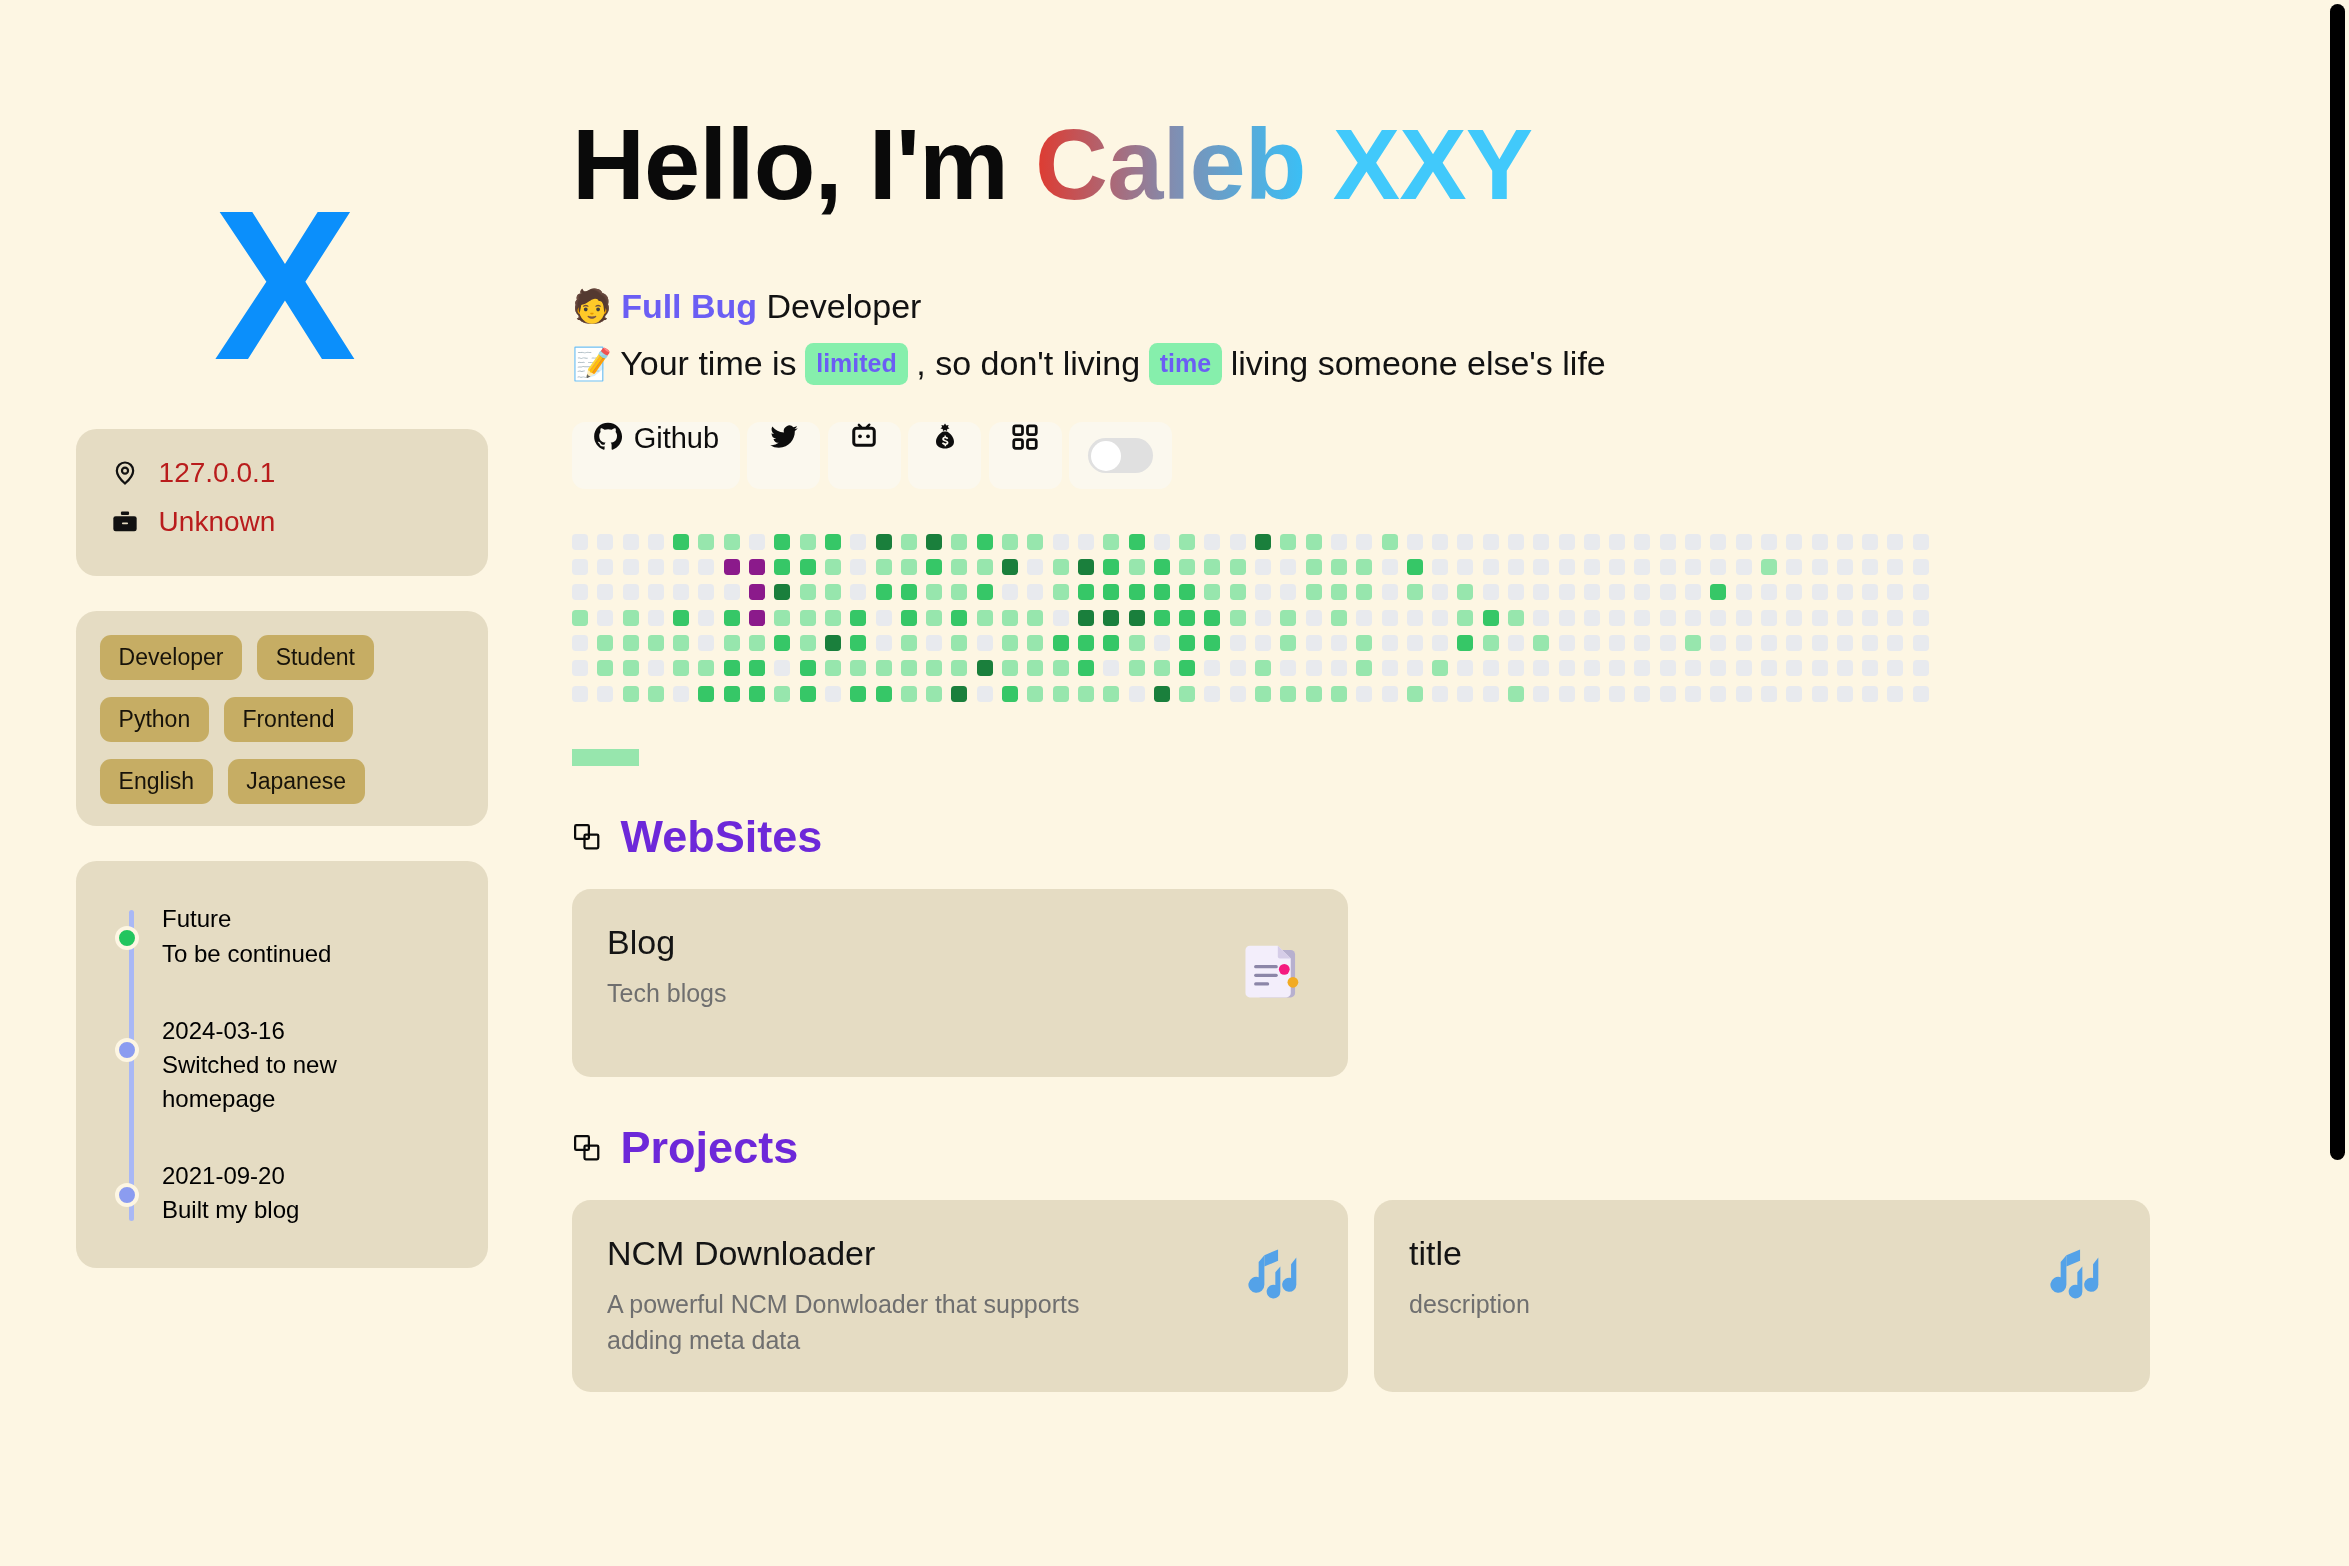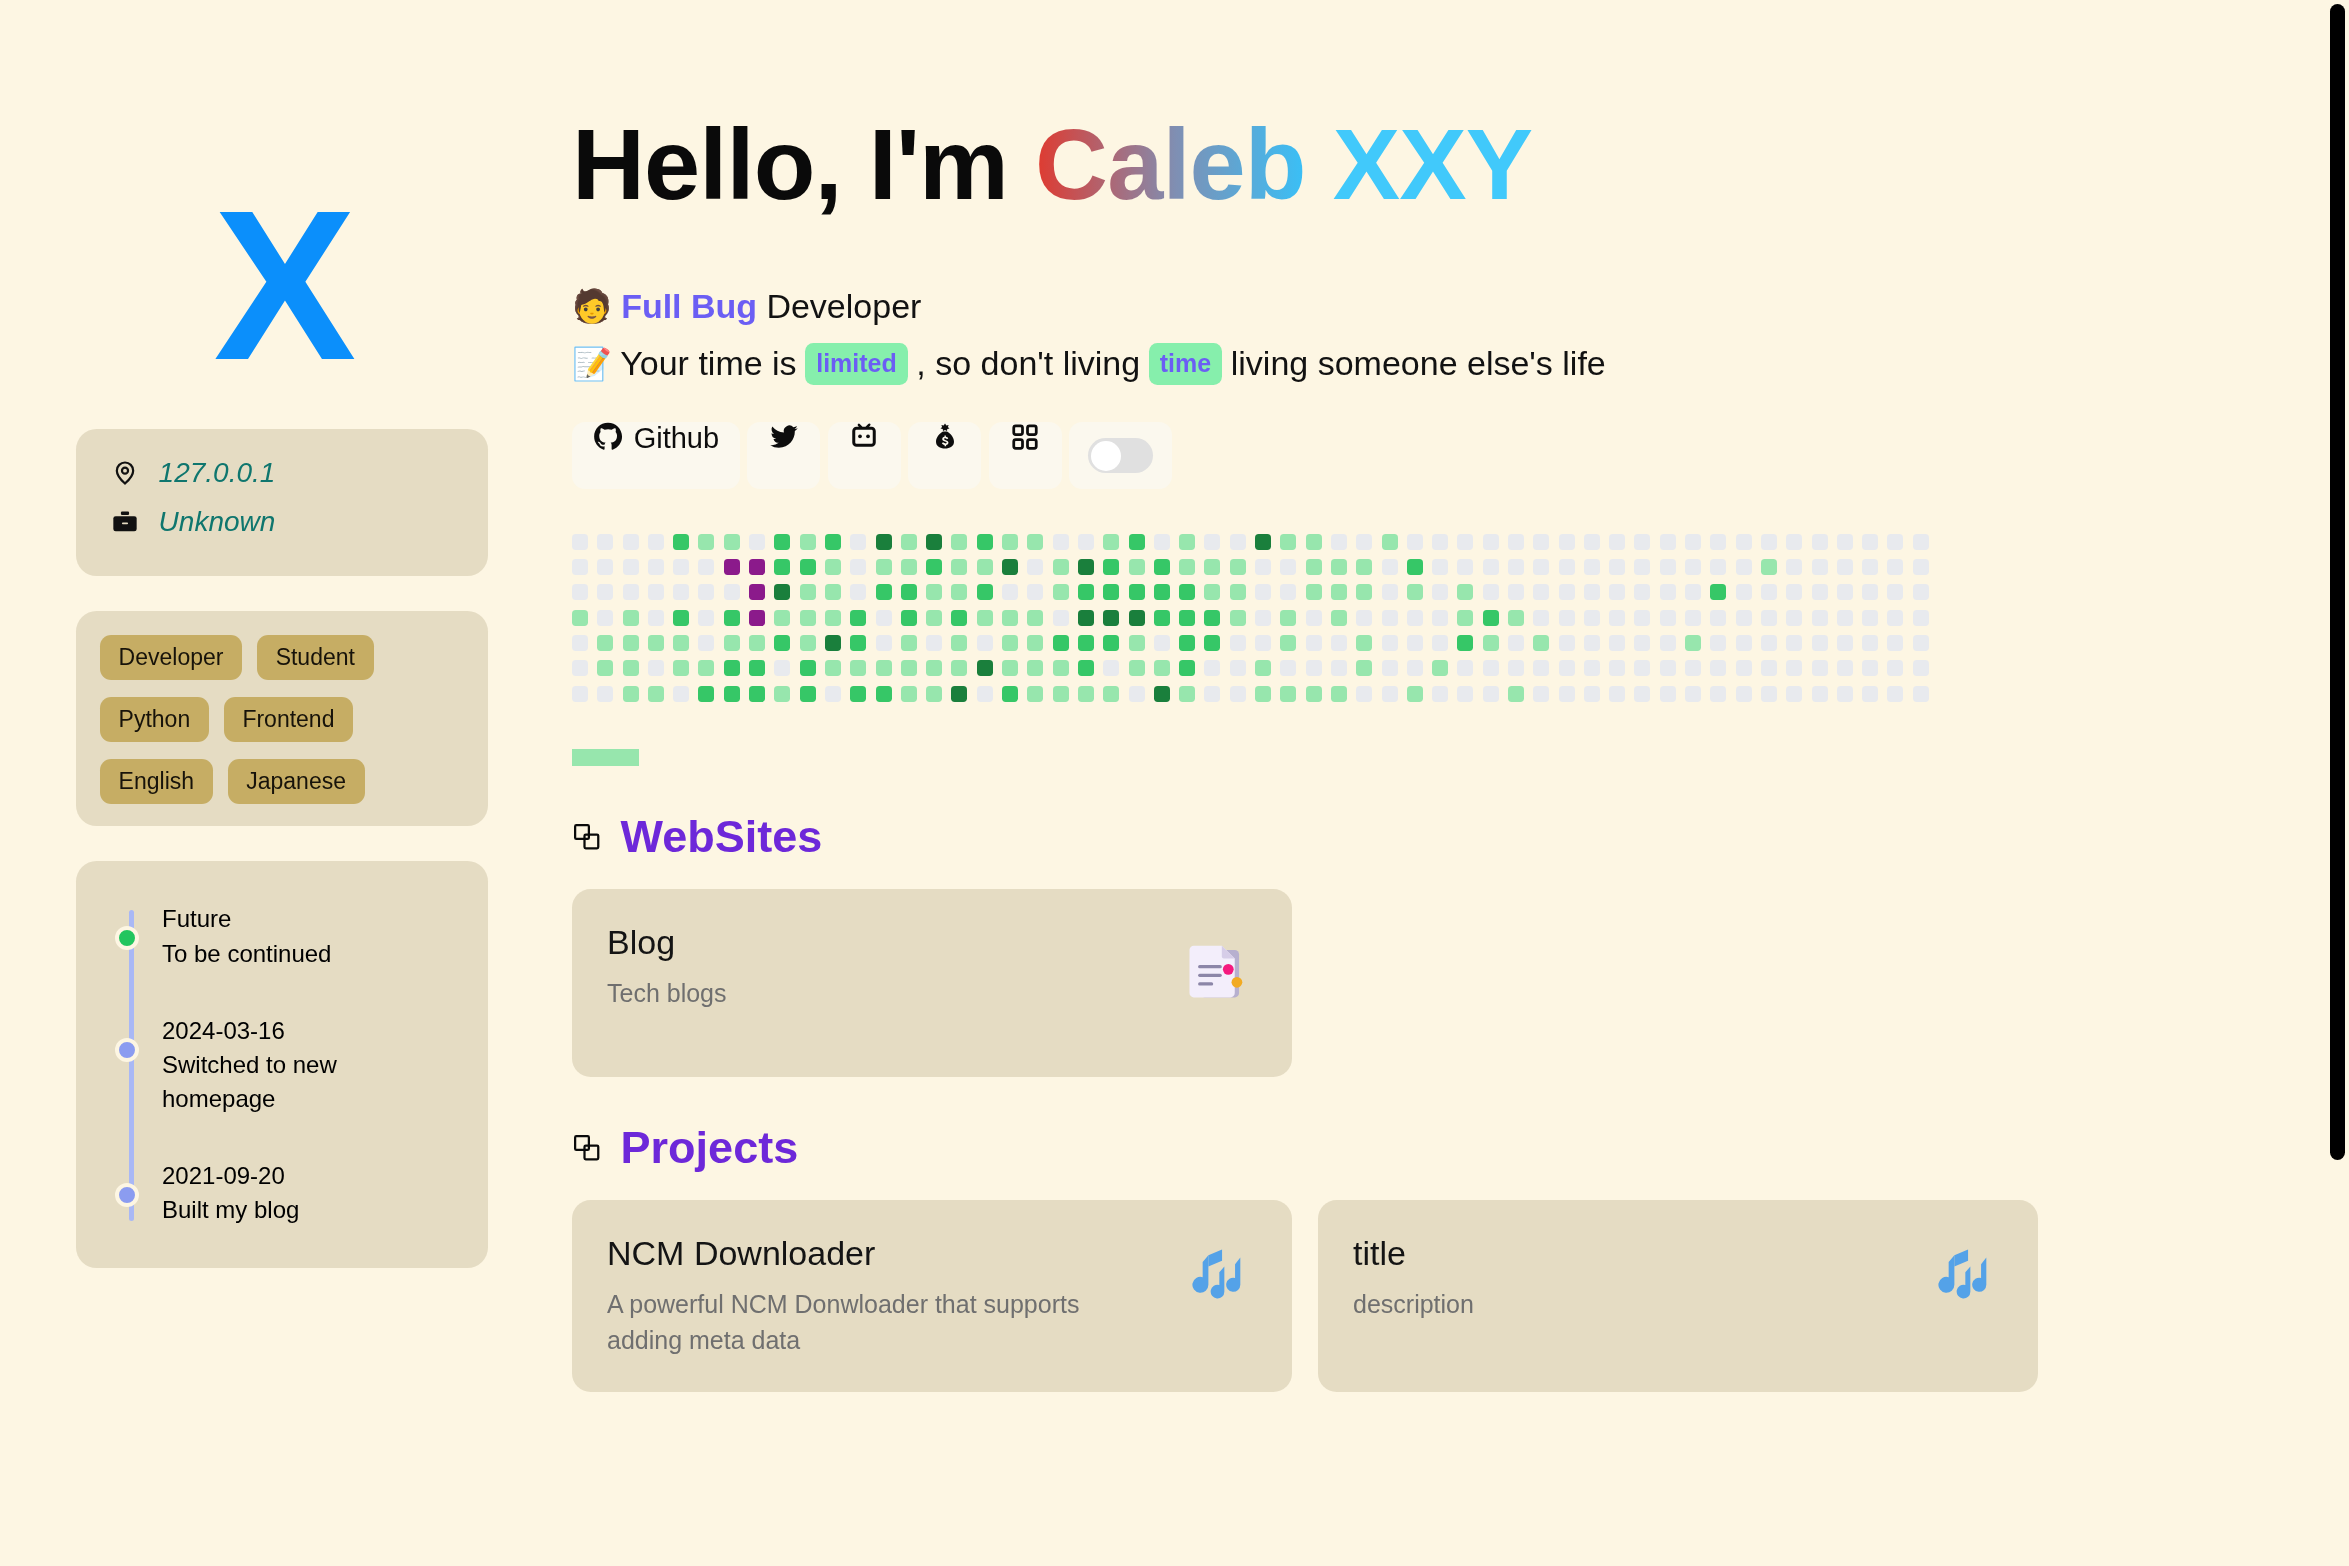--- a/index.html
+++ b/index.html
@@ -56,22 +56,21 @@
   }
   .info-row {
     display: flex;
     align-items: center;
     gap: 18.6px;
     margin-bottom: 17px;
   }
   .info-row:last-child { margin-bottom: 8px; }
   .info-row .txt {
     font-size: 28px;
-    color: #0f766e;
-    font-style: italic;
+    color: #b91c1c;
   }
   .ico {
     width: 30px;
     height: 30px;
     display: inline-flex;
     align-items: center;
     justify-content: center;
     flex: none;
   }
 
@@ -282,21 +281,21 @@
   }
 
   .card-grid {
     margin-top: 26px;
     display: flex;
     gap: 26px;
   }
   .link-card {
     background: #e5dcc3;
     border-radius: 18.6px;
-    width: 720px;
+    width: 776px;
     min-height: 188px;
     box-sizing: border-box;
     padding: 34px 35px;
     display: flex;
     align-items: flex-start;
     justify-content: space-between;
     gap: 18.6px;
   }
   .lc-title {
     font-size: 34px;

